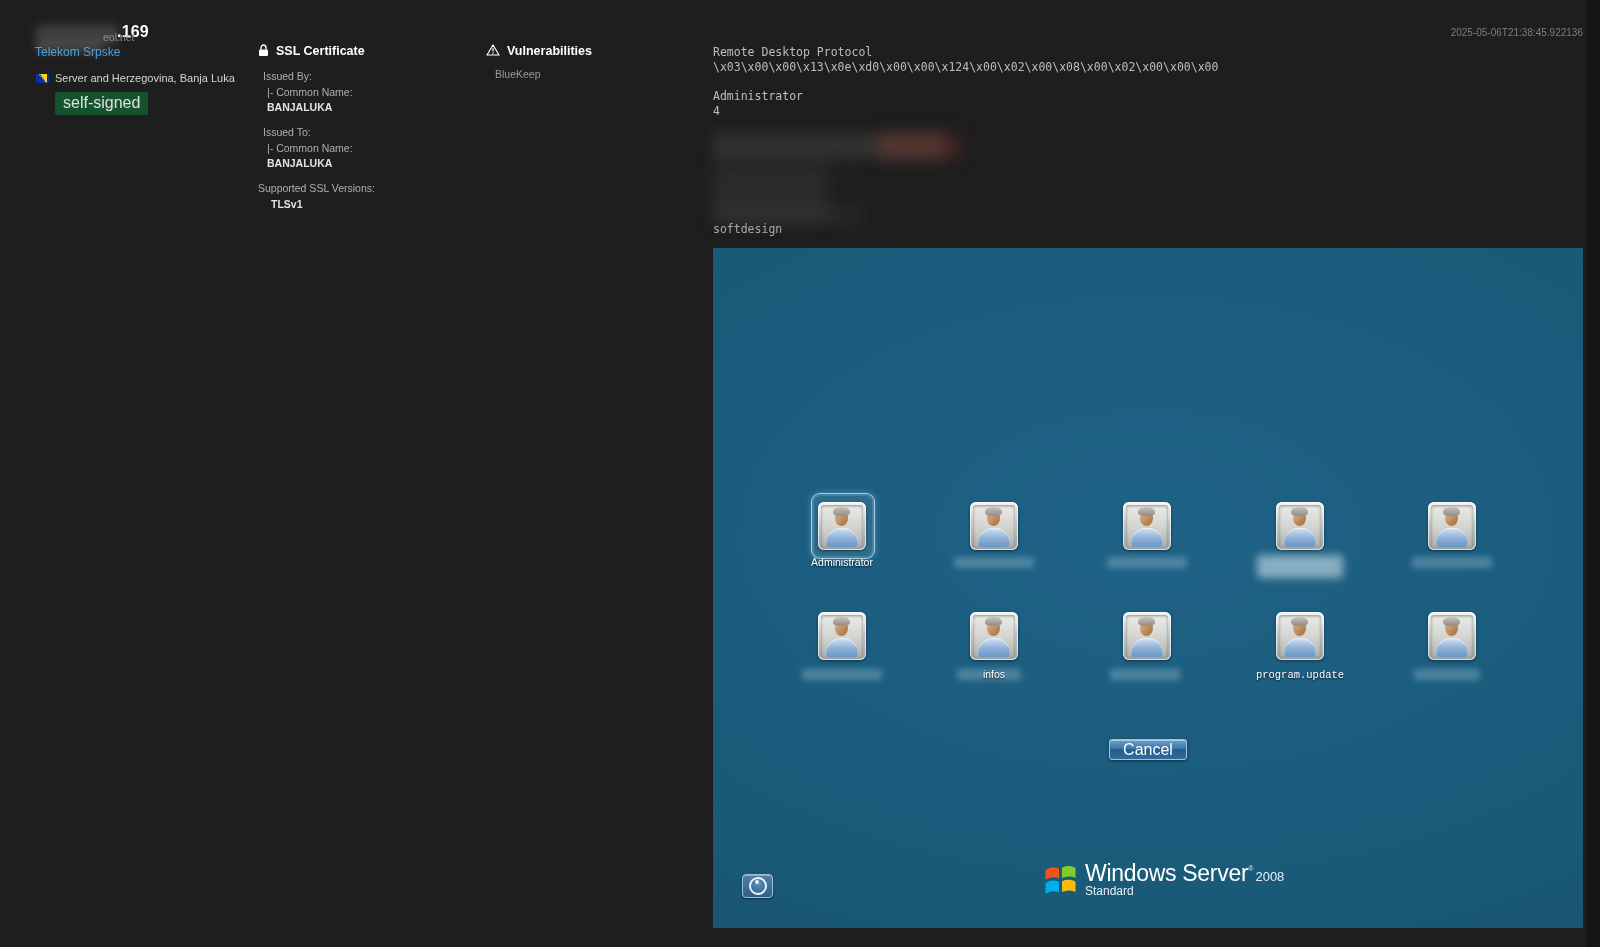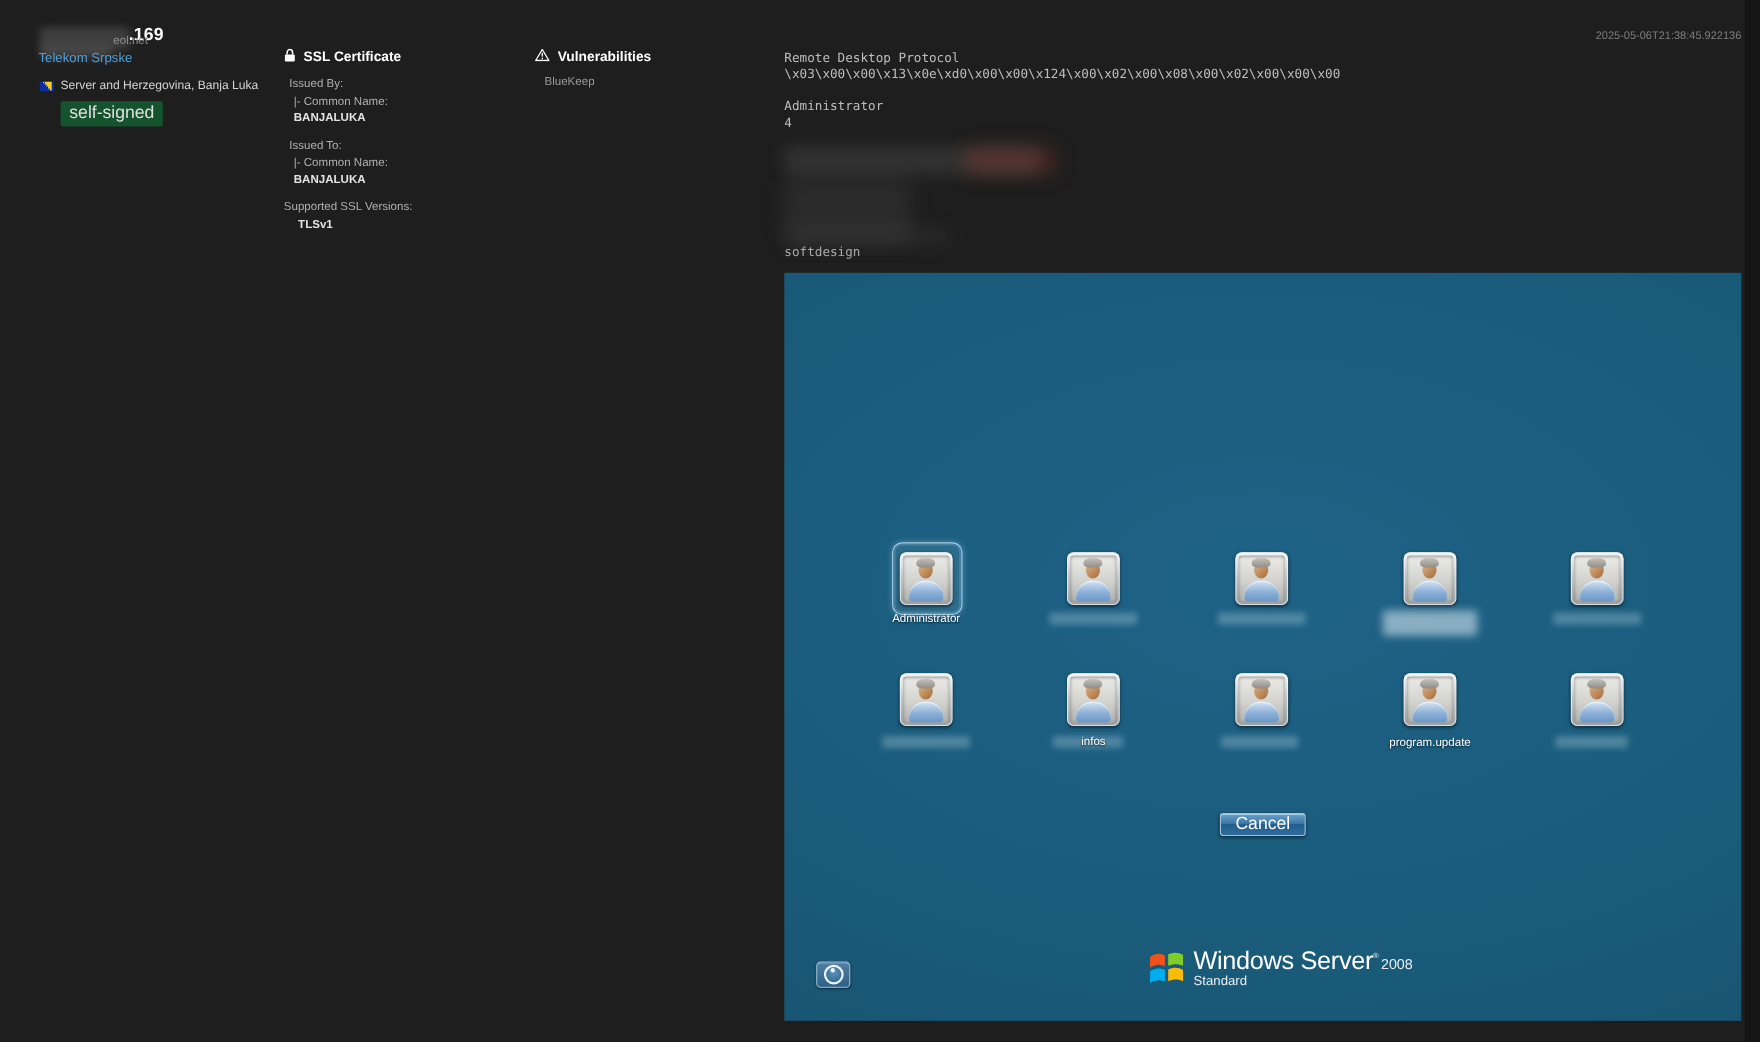--- a/index.html
+++ b/index.html
@@ -217,21 +217,21 @@
           <div class="p-head"></div>
           <div class="p-hair"></div>
           <div class="p-body"></div>
         </div>
       </div>
 
     <div class="label-redact" style="left:89px;top:421px;width:80px;"></div>
     <div class="label-redact" style="left:244px;top:421px;width:64px;"></div>
     <div class="tile-label" style="left:211px;top:420px;">infos</div>
     <div class="label-redact" style="left:397px;top:421px;width:70px;"></div>
-    <div class="tile-label" style="left:517px;top:421px;">program.update</div>
+    <div class="tile-label" style="left:517px;top:421px;font-family:Liberation Mono, monospace;">program.update</div>
     <div class="label-redact" style="left:701px;top:421px;width:66px;"></div>
 
     <div class="cancel-btn" style="left:396px;top:491px;">Cancel</div>
 
     <div class="eoa-btn" style="left:29px;top:626px;">
       <div class="eoa-icon"></div>
     </div>
 
     <div class="brand" style="left:330px;top:612px;">
       <span style="display:inline-flex;margin-top:3px;">

